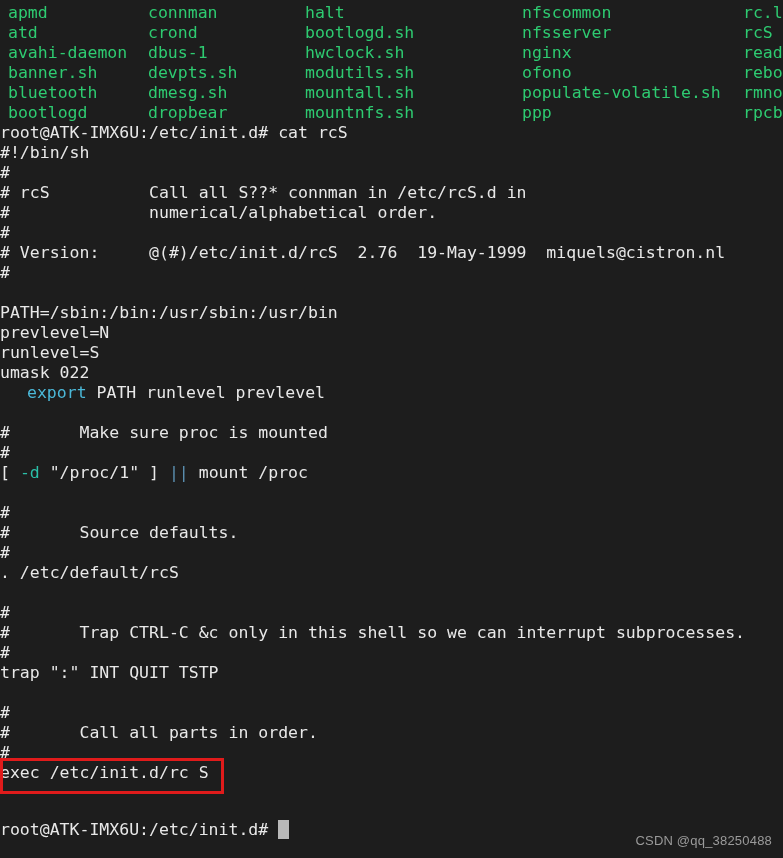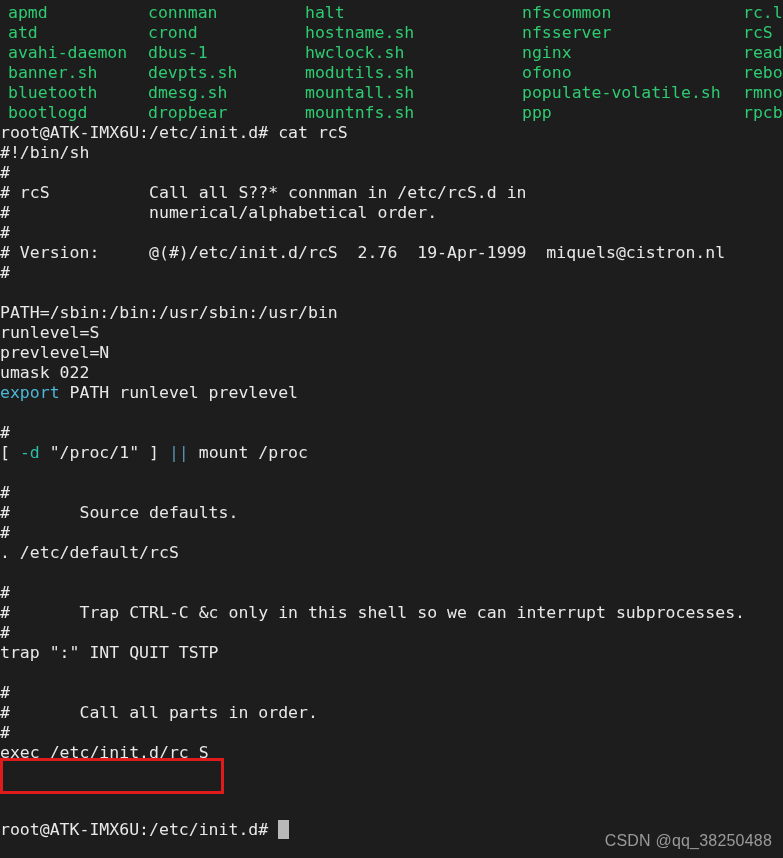--- a/index.html
+++ b/index.html
@@ -50,21 +50,21 @@
     left: 0;
     top: 123px;
     width: 708px;
   }
   .line {
     height: 20px;
     white-space: pre;
     color: #e8e8e8;
   }
 
-  .kw-export { color: #4bb8d8; }
+  .kw-export { color: #4bb8d8; margin-left: 27px; }
   .kw-flag   { color: #2bbfa8; }
   .kw-or     { color: #5b8fb0; }
 
   
   .annot-box {
     position: absolute;
     left: 0px;
     top: 758px;
     width: 224px;
     height: 36px;
@@ -89,21 +89,21 @@
     background: #b9b9b9;
     vertical-align: -4px;
   }
 
   
   .watermark {
     position: absolute;
     right: 11px;
     top: 831px;
     font-family: "Liberation Sans", "DejaVu Sans", sans-serif;
-    font-size: 16px;
+    font-size: 13px;
     color: #9a9a9a;
     letter-spacing: 0.2px;
     white-space: pre;
   }
 </style>
 </head>
 <body>
 
 <div id="terminal">
 
@@ -111,21 +111,21 @@
     <div class="ls-row">
       <span class="ls-cell ls-c0">apmd</span>
       <span class="ls-cell ls-c1">connman</span>
       <span class="ls-cell ls-c2">halt</span>
       <span class="ls-cell ls-c3">nfscommon</span>
       <span class="ls-cell ls-c4">rc.lo</span>
     </div>
     <div class="ls-row">
       <span class="ls-cell ls-c0">atd</span>
       <span class="ls-cell ls-c1">crond</span>
-      <span class="ls-cell ls-c2">hostname.sh</span>
+      <span class="ls-cell ls-c2">bootlogd.sh</span>
       <span class="ls-cell ls-c3">nfsserver</span>
       <span class="ls-cell ls-c4">rcS</span>
     </div>
     <div class="ls-row">
       <span class="ls-cell ls-c0">avahi-daemon</span>
       <span class="ls-cell ls-c1">dbus-1</span>
       <span class="ls-cell ls-c2">hwclock.sh</span>
       <span class="ls-cell ls-c3">nginx</span>
       <span class="ls-cell ls-c4">read-</span>
     </div>
@@ -154,31 +154,32 @@
 
   <div class="term-lines">
 
     <div class="line"><span>root@ATK-IMX6U:/etc/init.d# </span><span>cat rcS</span></div>
 
     <div class="line">#!/bin/sh</div>
     <div class="line">#</div>
     <div class="line"># rcS          Call all S??* connman in /etc/rcS.d in</div>
     <div class="line">#              numerical/alphabetical order.</div>
     <div class="line">#</div>
-    <div class="line"># Version:     @(#)/etc/init.d/rcS  2.76  19-Apr-1999  miquels@cistron.nl</div>
+    <div class="line"># Version:     @(#)/etc/init.d/rcS  2.76  19-May-1999  miquels@cistron.nl</div>
     <div class="line">#</div>
     <div class="line"></div>
     <div class="line">PATH=/sbin:/bin:/usr/sbin:/usr/bin</div>
+    <div class="line">prevlevel=N</div>
     <div class="line">runlevel=S</div>
-    <div class="line">prevlevel=N</div>
     <div class="line">umask 022</div>
 
     <div class="line"><span class="kw-export">export</span><span> PATH runlevel prevlevel</span></div>
 
     <div class="line"></div>
+    <div class="line">#       Make sure proc is mounted</div>
     <div class="line">#</div>
 
     <div class="line"><span>[ </span><span class="kw-flag">-d</span><span> "/proc/1" ] </span><span class="kw-or">||</span><span> mount /proc</span></div>
 
     <div class="line"></div>
     <div class="line">#</div>
     <div class="line">#       Source defaults.</div>
     <div class="line">#</div>
     <div class="line">. /etc/default/rcS</div>
     <div class="line"></div>

